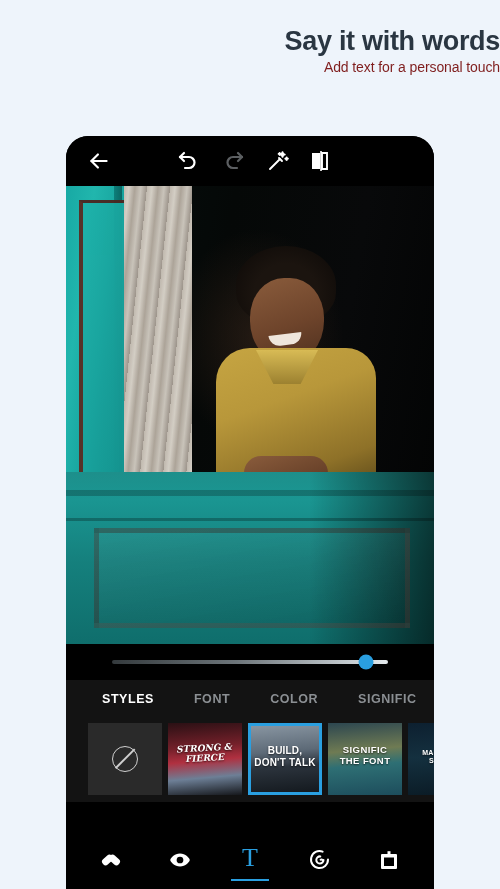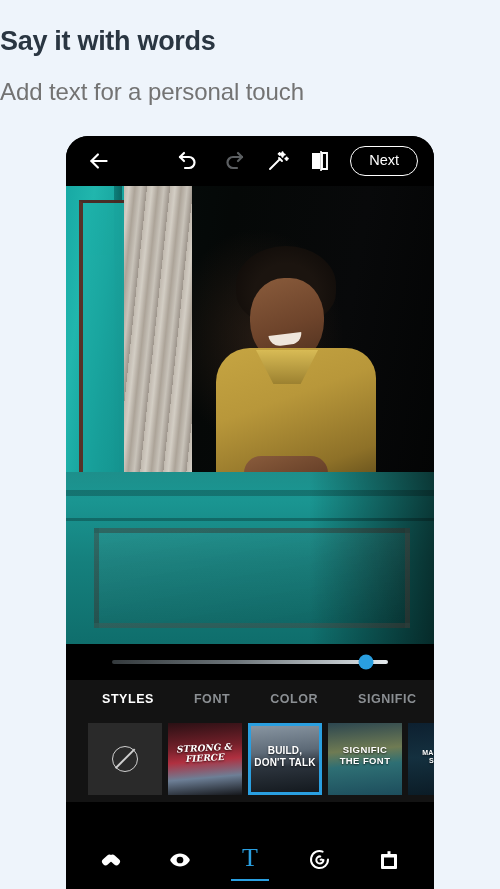--- a/index.html
+++ b/index.html
@@ -4,27 +4,27 @@
 <style>
   * { box-sizing: border-box; margin: 0; padding: 0; }
   html, body {
     width: 500px; height: 889px;
     background: #eef4fb;
     font-family: "Liberation Sans", sans-serif;
     overflow: hidden;
   }
 
   
-  .promo { width: 500px; padding-top: 26px; text-align: left; }
+  .promo { width: 500px; padding-top: 26px; text-align: right; }
   .promo-title {
     font-size: 27px; font-weight: bold; color: #2a3642;
     letter-spacing: -0.3px; line-height: 1.15;
   }
   .promo-sub {
-    font-size: 24px; color: #737373; margin-top: 21px; letter-spacing: -0.1px;
+    font-size: 14px; color: #7f1d1d; margin-top: 2px; letter-spacing: -0.1px;
   }
 
   
   .phone {
     position: absolute; left: 66px; top: 136px;
     width: 368px; height: 753px;
     background: #000;
     border-radius: 22px 22px 0 0;
     overflow: hidden;
   }
@@ -290,21 +290,20 @@
           <path d="M13.6 3.9l.3.7.7.3-.7.3-.3.7-.3-.7-.7-.3.7-.3z" fill="#fff"></path>
         </svg>
     </div>
     <div class="tb-icon tb-compare">
       <svg width="24" height="24" viewBox="0 0 24 24">
           <rect x="3" y="4" width="8" height="16" fill="#fff"></rect>
           <path d="M13 4h5v16h-5z" fill="none" stroke="#fff" stroke-width="1.9"></path>
           <path d="M12 2v20" stroke="#fff" stroke-width="1.6"></path>
         </svg>
     </div>
-    <button class="next-btn">Next</button>
   </div>
 
   <div class="canvas">
     <div class="photo-bg"></div>
     <div class="win-frame">
       <div class="win-frame-edge"></div>
     </div>
     <div class="curtain"></div>
     <div class="boy-hair"></div>
     <div class="boy-face"></div>

